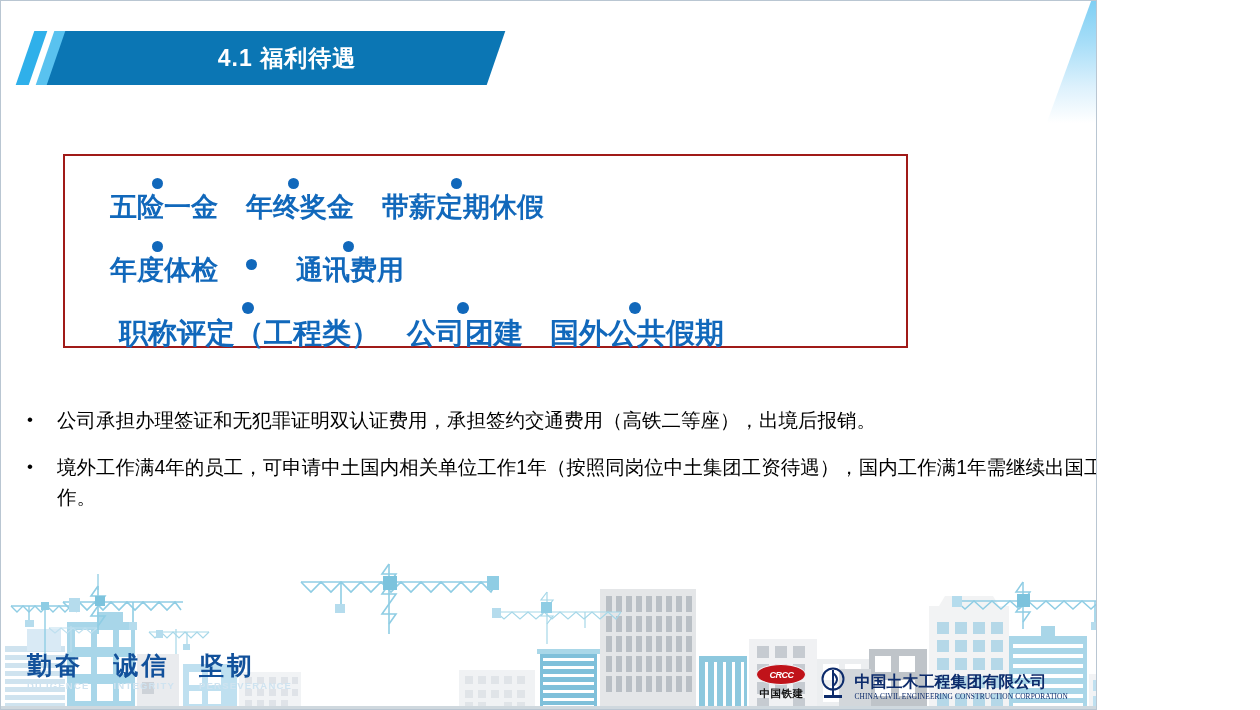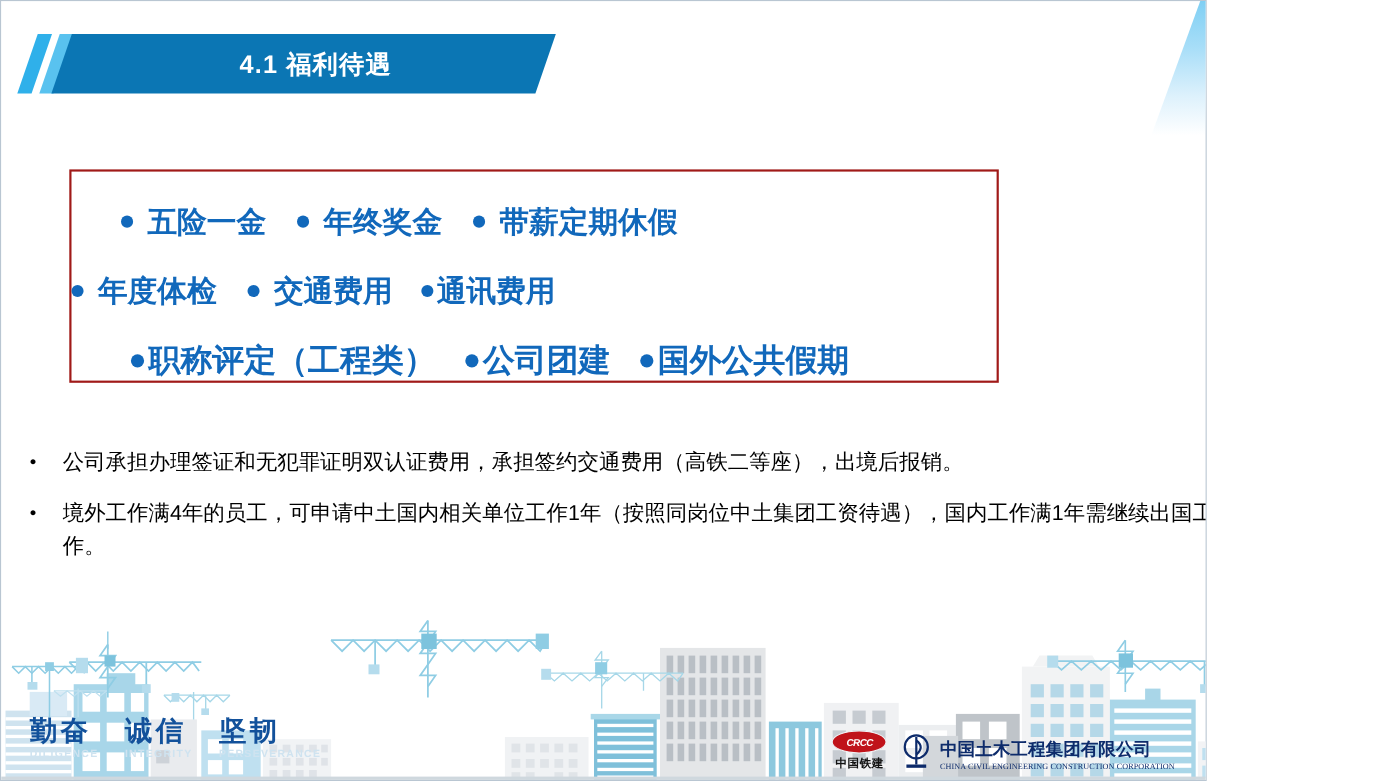--- a/index.html
+++ b/index.html
@@ -69,23 +69,23 @@
   }
   .brow {
     display: flex;
     align-items: center;
     height: 63px;
     color: #1168bb;
     font-weight: bold;
     white-space: nowrap;
   }
   .brow.r1 { padding-left: 45px; font-size: 27px; }
-  .brow.r2 { font-size: 27px; }
+  .brow.r2 { padding-left: 45px; font-size: 27px; }
   .brow.r3 { padding-left: 54px; font-size: 29px; }
-  .bitem { display: inline-flex; align-items: center; }
+  .bitem { display: inline-flex; align-items: center; flex-direction: column; }
   .dot {
     display: inline-block;
     width: 11px; height: 11px;
     border-radius: 50%;
     background: #1168bb;
     flex: 0 0 auto;
   }
   .r1 .bitem .dot, .r2 .bitem .dot { margin-right: 13px; }
   .r3 .bitem .dot { width: 12px; height: 12px; margin-right: 4px; }
   .r1 .bitem + .bitem { margin-left: 28px; }
@@ -226,21 +226,20 @@
       </span>
     </div>
 
     <div class="brow r2">
       <span class="bitem">
         <span class="dot"></span>
         <span>年度体检</span>
       </span>
       <span class="bitem">
         <span class="dot"></span>
-        <span>交通费用</span>
       </span>
       <span class="bitem tight">
         <span class="dot"></span>
         <span>通讯费用</span>
       </span>
     </div>
 
     <div class="brow r3">
       <span class="bitem">
         <span class="dot"></span>

